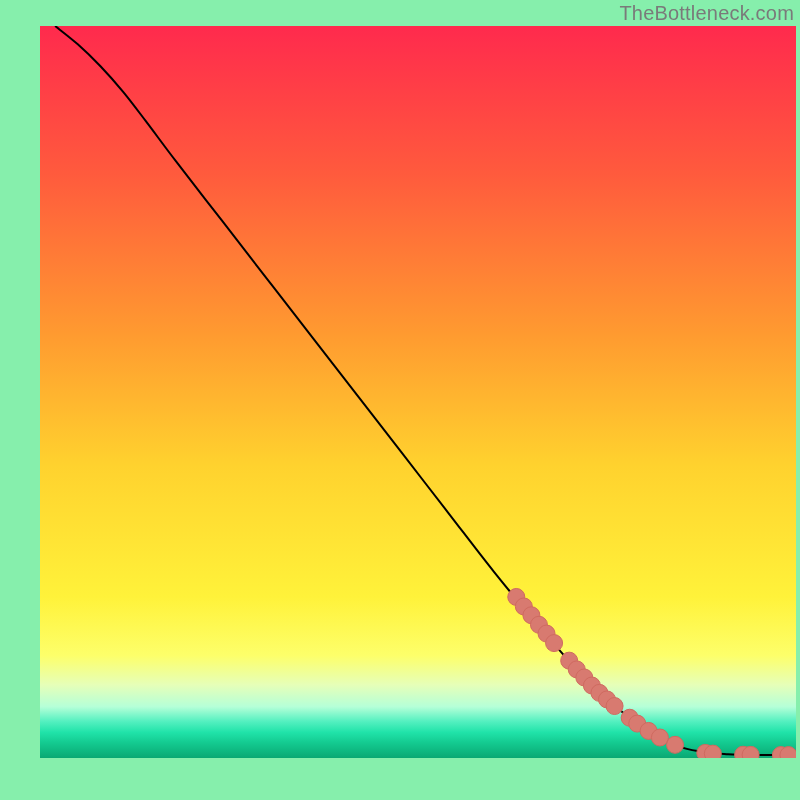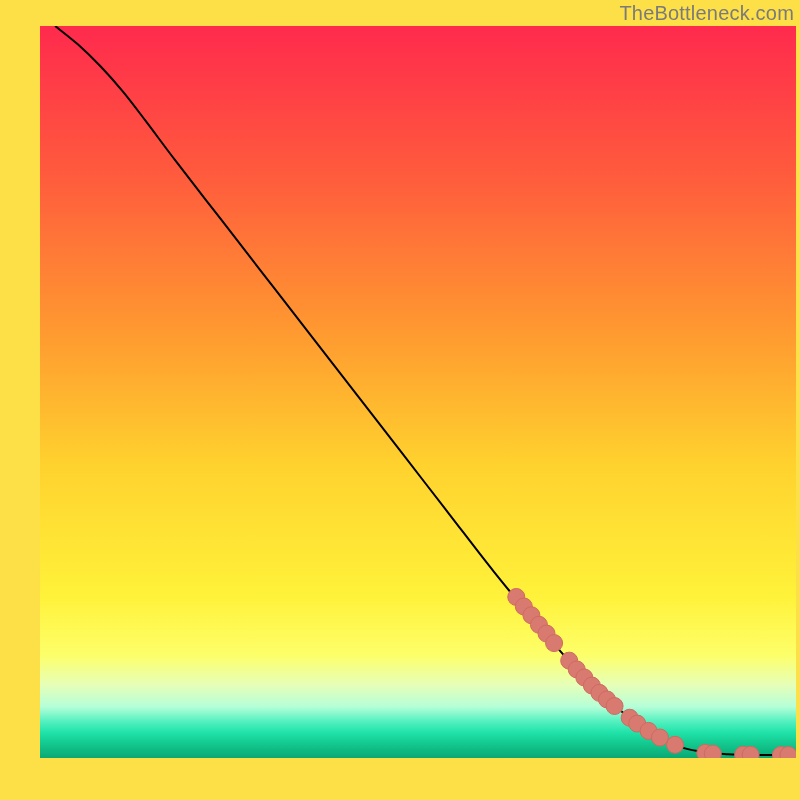--- a/index.html
+++ b/index.html
@@ -1,21 +1,21 @@
 <!DOCTYPE html>
 <html><head>
 <meta charset="utf-8">
 <style>
   * { margin: 0; padding: 0; box-sizing: border-box; }
   html, body { width: 800px; height: 800px; overflow: hidden; background: #000; }
   .frame {
     position: relative;
     width: 800px;
     height: 800px;
-    background: #fde047;
+    background: #86efac;
   }
   .attribution {
     position: absolute;
     top: 2px;
     right: 6px;
     font-family: Arial, sans-serif;
     font-size: 20px;
     font-weight: 500;
     color: #7a7a7a;
     letter-spacing: 0.2px;

